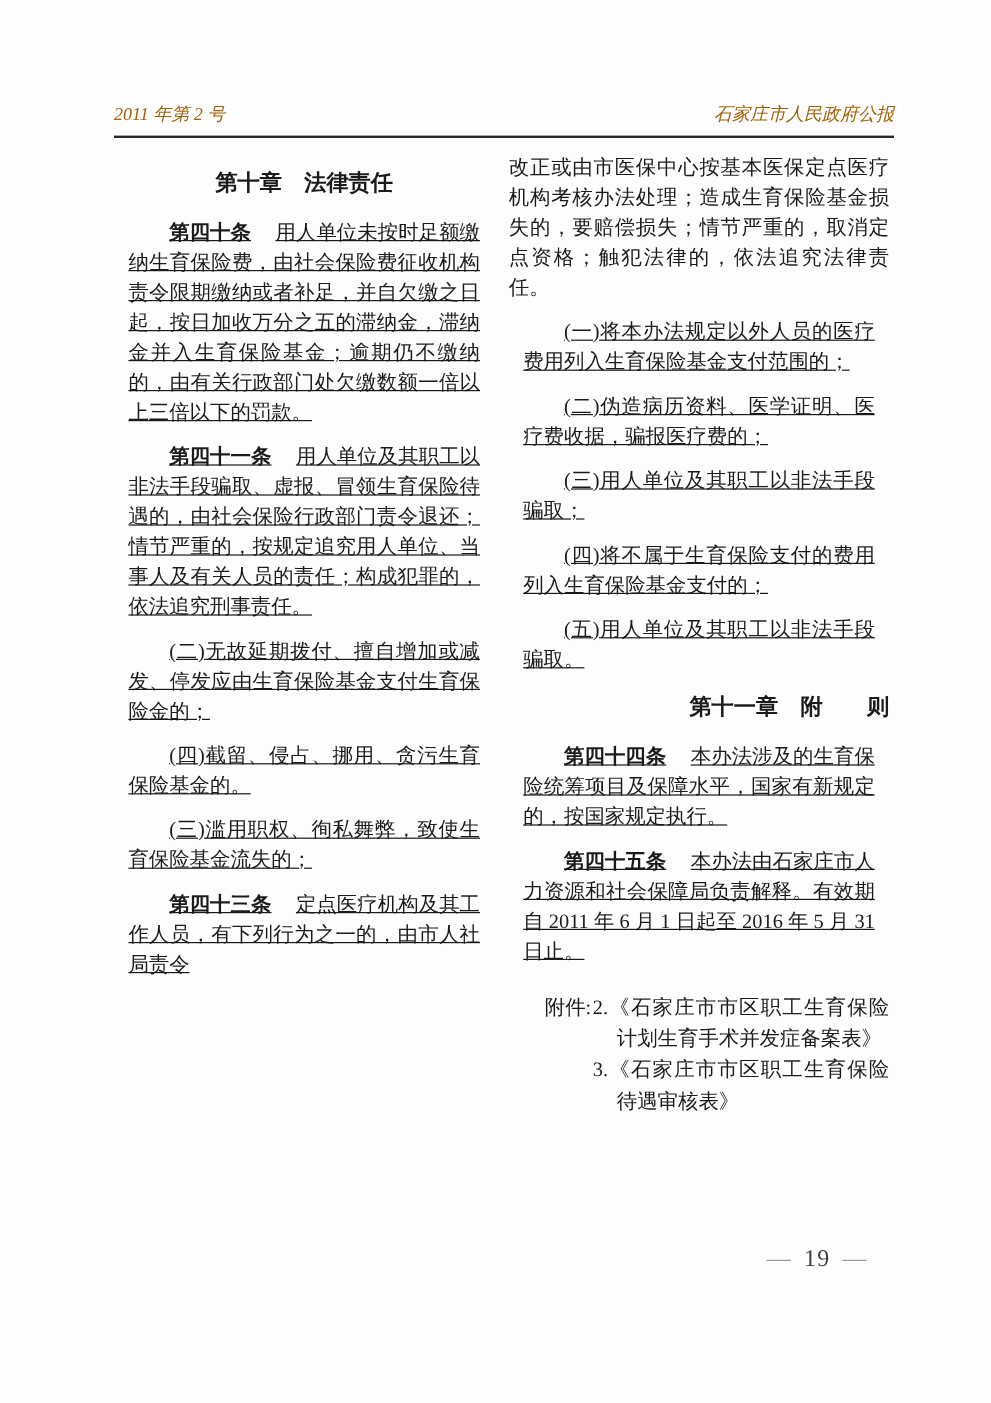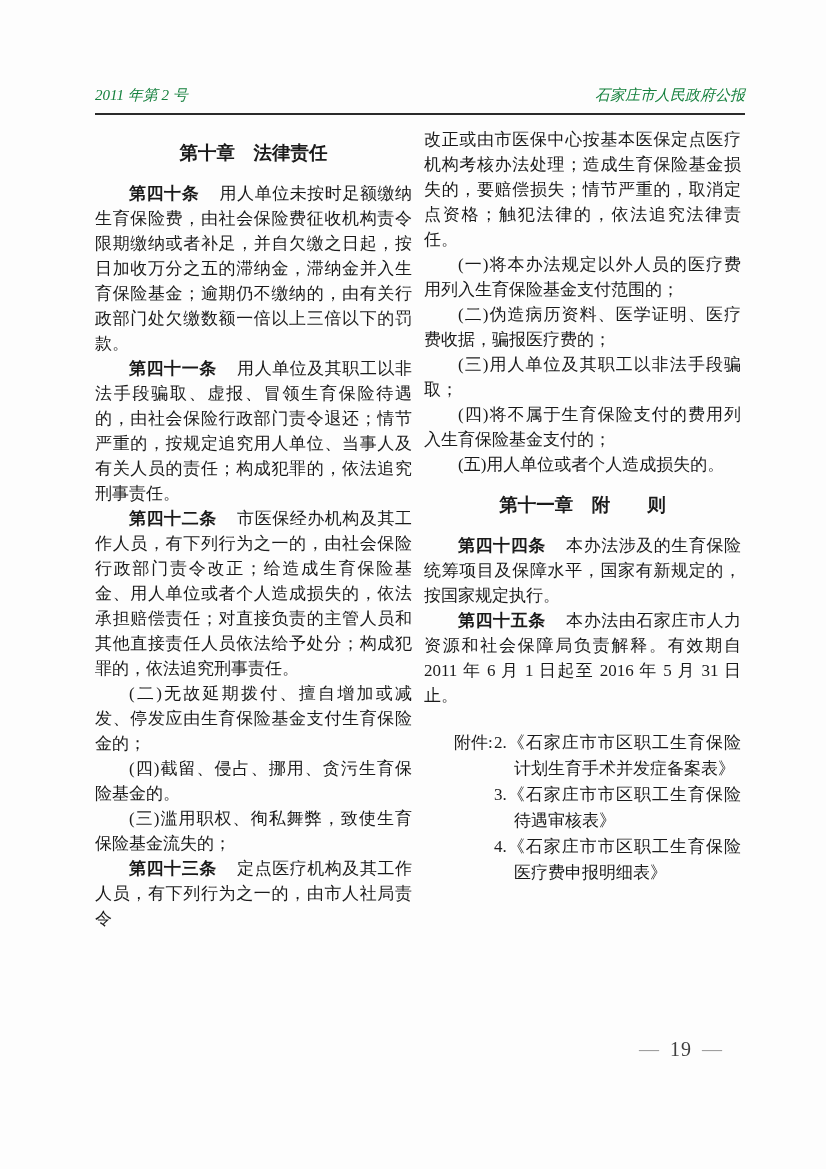--- a/index.html
+++ b/index.html
@@ -8,41 +8,41 @@
     position: relative;
     background: #fdfdfd;
     color: #1a1a1a;
     font-family: "Liberation Serif", "DejaVu Serif", serif;
     overflow: hidden;
   }
   .header {
     position: absolute;
     top: 86px; left: 95px; width: 650px;
     display: flex; justify-content: space-between; align-items: flex-end;
-    font-size: 15px; font-style: italic; color: #15803d;
+    font-size: 15px; font-style: italic; color: #a16207;
     padding-bottom: 8px;
     border-bottom: 2px solid #2b2b2b;
   }
   .columns {
     position: absolute;
     top: 127px; left: 95px; width: 650px;
     display: flex; gap: 12px;
   }
   .col {
     width: 317px;
     font-size: 17px; line-height: 25px;
     text-align: justify; text-justify: inter-character;
   }
   .chapter-heading {
     text-align: center; font-weight: bold;
     font-size: 18.5px; line-height: 28px;
     margin: 12px 0 14px 0; text-indent: 0;
   }
-  .col-right .chapter-heading { margin: 14px 0 14px 0; }
-  .para { margin: 0; text-indent: 2em; }
+  .col-right .chapter-heading { margin: 14px 0 14px 0; text-align: right; }
+  .para { margin: 12px; text-indent: 2em; text-decoration: underline; }
   .para-cont { margin: 0; text-indent: 0; }
   .lead { font-weight: bold; margin-right: 1.2em; }
   .attachments {
     position: relative;
     margin-top: 22px;
     padding-left: 70px;
     line-height: 26px;
   }
   .att-label { position: absolute; left: 30px; top: 0; }
   .att-item { padding-left: 20px; text-indent: -20px; }
@@ -66,49 +66,47 @@
 
   <div class="columns">
 
     <div class="col col-left">
       <div class="chapter-heading">第十章　法律责任</div>
 
       <p class="para"><span class="lead">第四十条</span><span>用人单位未按时足额缴纳生育保险费，由社会保险费征收机构责令限期缴纳或者补足，并自欠缴之日起，按日加收万分之五的滞纳金，滞纳金并入生育保险基金；逾期仍不缴纳的，由有关行政部门处欠缴数额一倍以上三倍以下的罚款。</span></p>
 
       <p class="para"><span class="lead">第四十一条</span><span>用人单位及其职工以非法手段骗取、虚报、冒领生育保险待遇的，由社会保险行政部门责令退还；情节严重的，按规定追究用人单位、当事人及有关人员的责任；构成犯罪的，依法追究刑事责任。</span></p>
 
-      <p class="para"><span class="lead">第四十二条</span><span>市医保经办机构及其工作人员，有下列行为之一的，由社会保险行政部门责令改正；给造成生育保险基金、用人单位或者个人造成损失的，依法承担赔偿责任；对直接负责的主管人员和其他直接责任人员依法给予处分；构成犯罪的，依法追究刑事责任。</span></p>
 
       <p class="para">(二)无故延期拨付、擅自增加或减发、停发应由生育保险基金支付生育保险金的；</p>
       <p class="para">(四)截留、侵占、挪用、贪污生育保险基金的。</p>
       <p class="para">(三)滥用职权、徇私舞弊，致使生育保险基金流失的；</p>
 
       <p class="para"><span class="lead">第四十三条</span><span>定点医疗机构及其工作人员，有下列行为之一的，由市人社局责令</span></p>
     </div>
 
     <div class="col col-right">
       <p class="para-cont">改正或由市医保中心按基本医保定点医疗机构考核办法处理；造成生育保险基金损失的，要赔偿损失；情节严重的，取消定点资格；触犯法律的，依法追究法律责任。</p>
 
       <p class="para">(一)将本办法规定以外人员的医疗费用列入生育保险基金支付范围的；</p>
       <p class="para">(二)伪造病历资料、医学证明、医疗费收据，骗报医疗费的；</p>
       <p class="para">(三)用人单位及其职工以非法手段骗取；</p>
       <p class="para">(四)将不属于生育保险支付的费用列入生育保险基金支付的；</p>
-      <p class="para">(五)用人单位或者个人造成损失的。</p>
+      <p class="para">(五)用人单位及其职工以非法手段骗取。</p>
 
       <div class="chapter-heading">第十一章　附　　则</div>
 
       <p class="para"><span class="lead">第四十四条</span><span>本办法涉及的生育保险统筹项目及保障水平，国家有新规定的，按国家规定执行。</span></p>
 
       <p class="para"><span class="lead">第四十五条</span><span>本办法由石家庄市人力资源和社会保障局负责解释。有效期自 2011 年 6 月 1 日起至 2016 年 5 月 31 日止。</span></p>
 
       <div class="attachments">
         <span class="att-label">附件:</span>
         <div class="att-item"><span>2.</span><span>《石家庄市市区职工生育保险计划生育手术并发症备案表》</span></div>
         <div class="att-item"><span>3.</span><span>《石家庄市市区职工生育保险待遇审核表》</span></div>
-        <div class="att-item"><span>4.</span><span>《石家庄市市区职工生育保险医疗费申报明细表》</span></div>
       </div>
     </div>
 
   </div>
 
   <div class="footer">
     <span class="dash">—</span><span>19</span><span class="dash">—</span>
   </div>
 
 </div>

